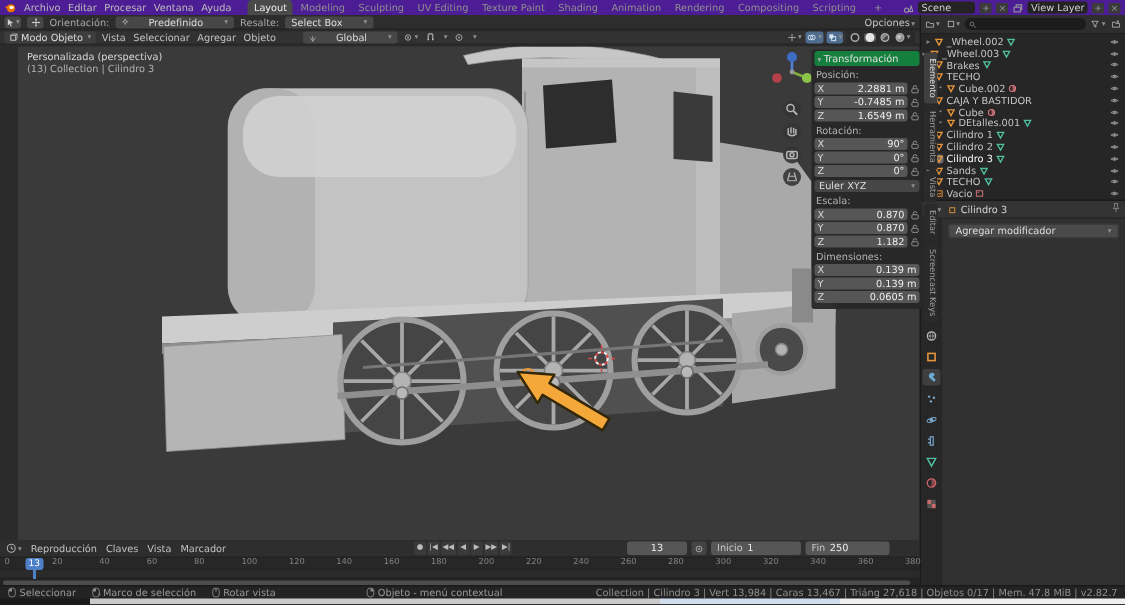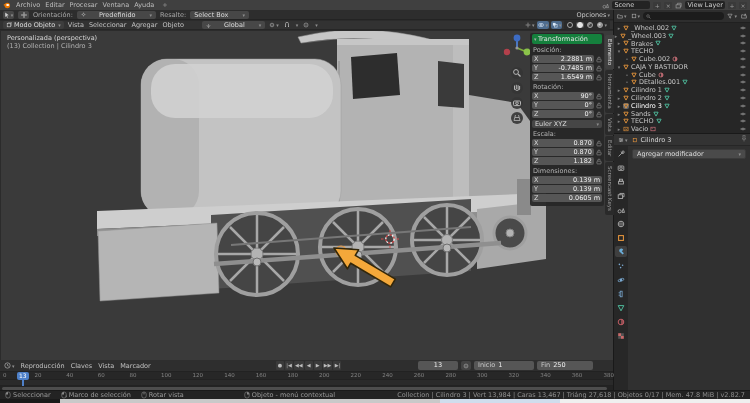--- a/index.html
+++ b/index.html
@@ -2,21 +2,21 @@
 <html><head>
 <meta charset="utf-8">
 <style>
   html,body{margin:0;padding:0;background:#111;}
   .app{position:relative;width:750px;height:403px;background:#2b2b2b;overflow:hidden;
        font-family:"DejaVu Sans",sans-serif;font-size:6.5px;color:#c8c8c8;
        -webkit-font-smoothing:antialiased;}
   .app *{box-sizing:border-box;}
 
   
-  .topbar{position:absolute;top:0;left:0;right:0;height:10px;background:#404040;
+  .topbar{position:absolute;top:0;left:0;right:0;height:10px;background:#4c1d95;
           display:flex;align-items:center;padding:0 3px;gap:5px;z-index:40;}
   .logo{width:8px;height:8px;flex:0 0 auto;}
   .menu-item{color:#bdbdbd;cursor:default;}
   .ws-tabs{display:flex;margin-left:6px;gap:1px;height:100%;}
   .ws-tab{color:#8f8f8f;padding:0 4px;line-height:10px;border-radius:3px 3px 0 0;}
   .ws-tab.active{background:#4a4a4a;color:#ececec;}
   .ws-plus{color:#9a9a9a;padding:0 3px;}
   .tb-right{margin-left:auto;display:flex;align-items:center;gap:3px;}
   .tb-widget{display:flex;align-items:center;gap:2px;background:#232323;border-radius:2px;
              padding:0 2px;height:8px;}
@@ -47,21 +47,21 @@
   .right-cluster{margin-left:auto;display:flex;align-items:center;gap:2px;}
   .hdr-ic{display:flex;align-items:center;height:8px;padding:0 1px;border-radius:2px;}
   .hdr-ic.on{background:#4f6d8f;}
   .sphere{width:6px;height:6px;border-radius:50%;border:1px solid #a8a8a8;}
   .sphere.solid{background:#e6e6e6;border-color:#e6e6e6;}
   .sphere-wrap{display:flex;align-items:center;gap:2px;background:#2a2a2a;border-radius:3px;
                padding:1px 2px;}
   .sphere-wrap .active-pill{background:#5a5a5a;border-radius:2px;padding:0 1px;display:flex;}
 
   
-  .viewport{position:absolute;top:31px;left:1px;width:613px;height:329px;background:#3a3a3a;
+  .viewport{position:absolute;top:31px;left:12px;width:613px;height:329px;background:#3a3a3a;
             overflow:hidden;}
   .vp-info{position:absolute;left:6px;top:3px;color:#d8d8d8;}
   .vp-info2{position:absolute;left:6px;top:11px;color:#b2b2b2;}
   .scene-svg{position:absolute;left:0;top:0;}
 
   
   .npanel{position:absolute;top:2px;right:10px;width:74px;background:rgba(40,40,40,.96);
           border-radius:2px;padding:1px 2px 3px 2px;z-index:20;}
   .np-title{background:#15803d;border-radius:2px;padding:1px 2px;color:#e0e0e0;margin-bottom:2px;}
   .np-title::before{content:"▾ ";font-size:5px;color:#aaa;}
@@ -161,20 +161,32 @@
       <circle cx="5.4" cy="5.6" r="3.4" fill="#ea7600"></circle>
       <ellipse cx="5.8" cy="5" rx="2" ry="1.2" fill="#fff"></ellipse>
       <path d="M1 4.5 L4 5.5" stroke="#ea7600" stroke-width="1.4"></path>
     </svg>
     <div id="topMenus" style="display:flex;gap:5px">
         <span class="menu-item">Archivo</span>
         <span class="menu-item">Editar</span>
         <span class="menu-item">Procesar</span>
         <span class="menu-item">Ventana</span>
         <span class="menu-item">Ayuda</span>
+      </div>
+    <div class="ws-tabs" id="wsTabs">
+        <span class="ws-tab active">Layout</span>
+        <span class="ws-tab">Modeling</span>
+        <span class="ws-tab">Sculpting</span>
+        <span class="ws-tab">UV Editing</span>
+        <span class="ws-tab">Texture Paint</span>
+        <span class="ws-tab">Shading</span>
+        <span class="ws-tab">Animation</span>
+        <span class="ws-tab">Rendering</span>
+        <span class="ws-tab">Compositing</span>
+        <span class="ws-tab">Scripting</span>
       </div>
     <span class="ws-plus">+</span>
     <div class="tb-right">
       <svg width="7" height="7" viewBox="0 0 10 10">
         <circle cx="3.4" cy="6.8" r="2" fill="none" stroke="#9a9a9a"></circle>
         <path d="M6.2 8 L7.8 3 L9.4 8 Z" fill="none" stroke="#9a9a9a"></path>
       </svg>
       <div class="tb-widget">
         <span class="val">Scene</span>
       </div>

